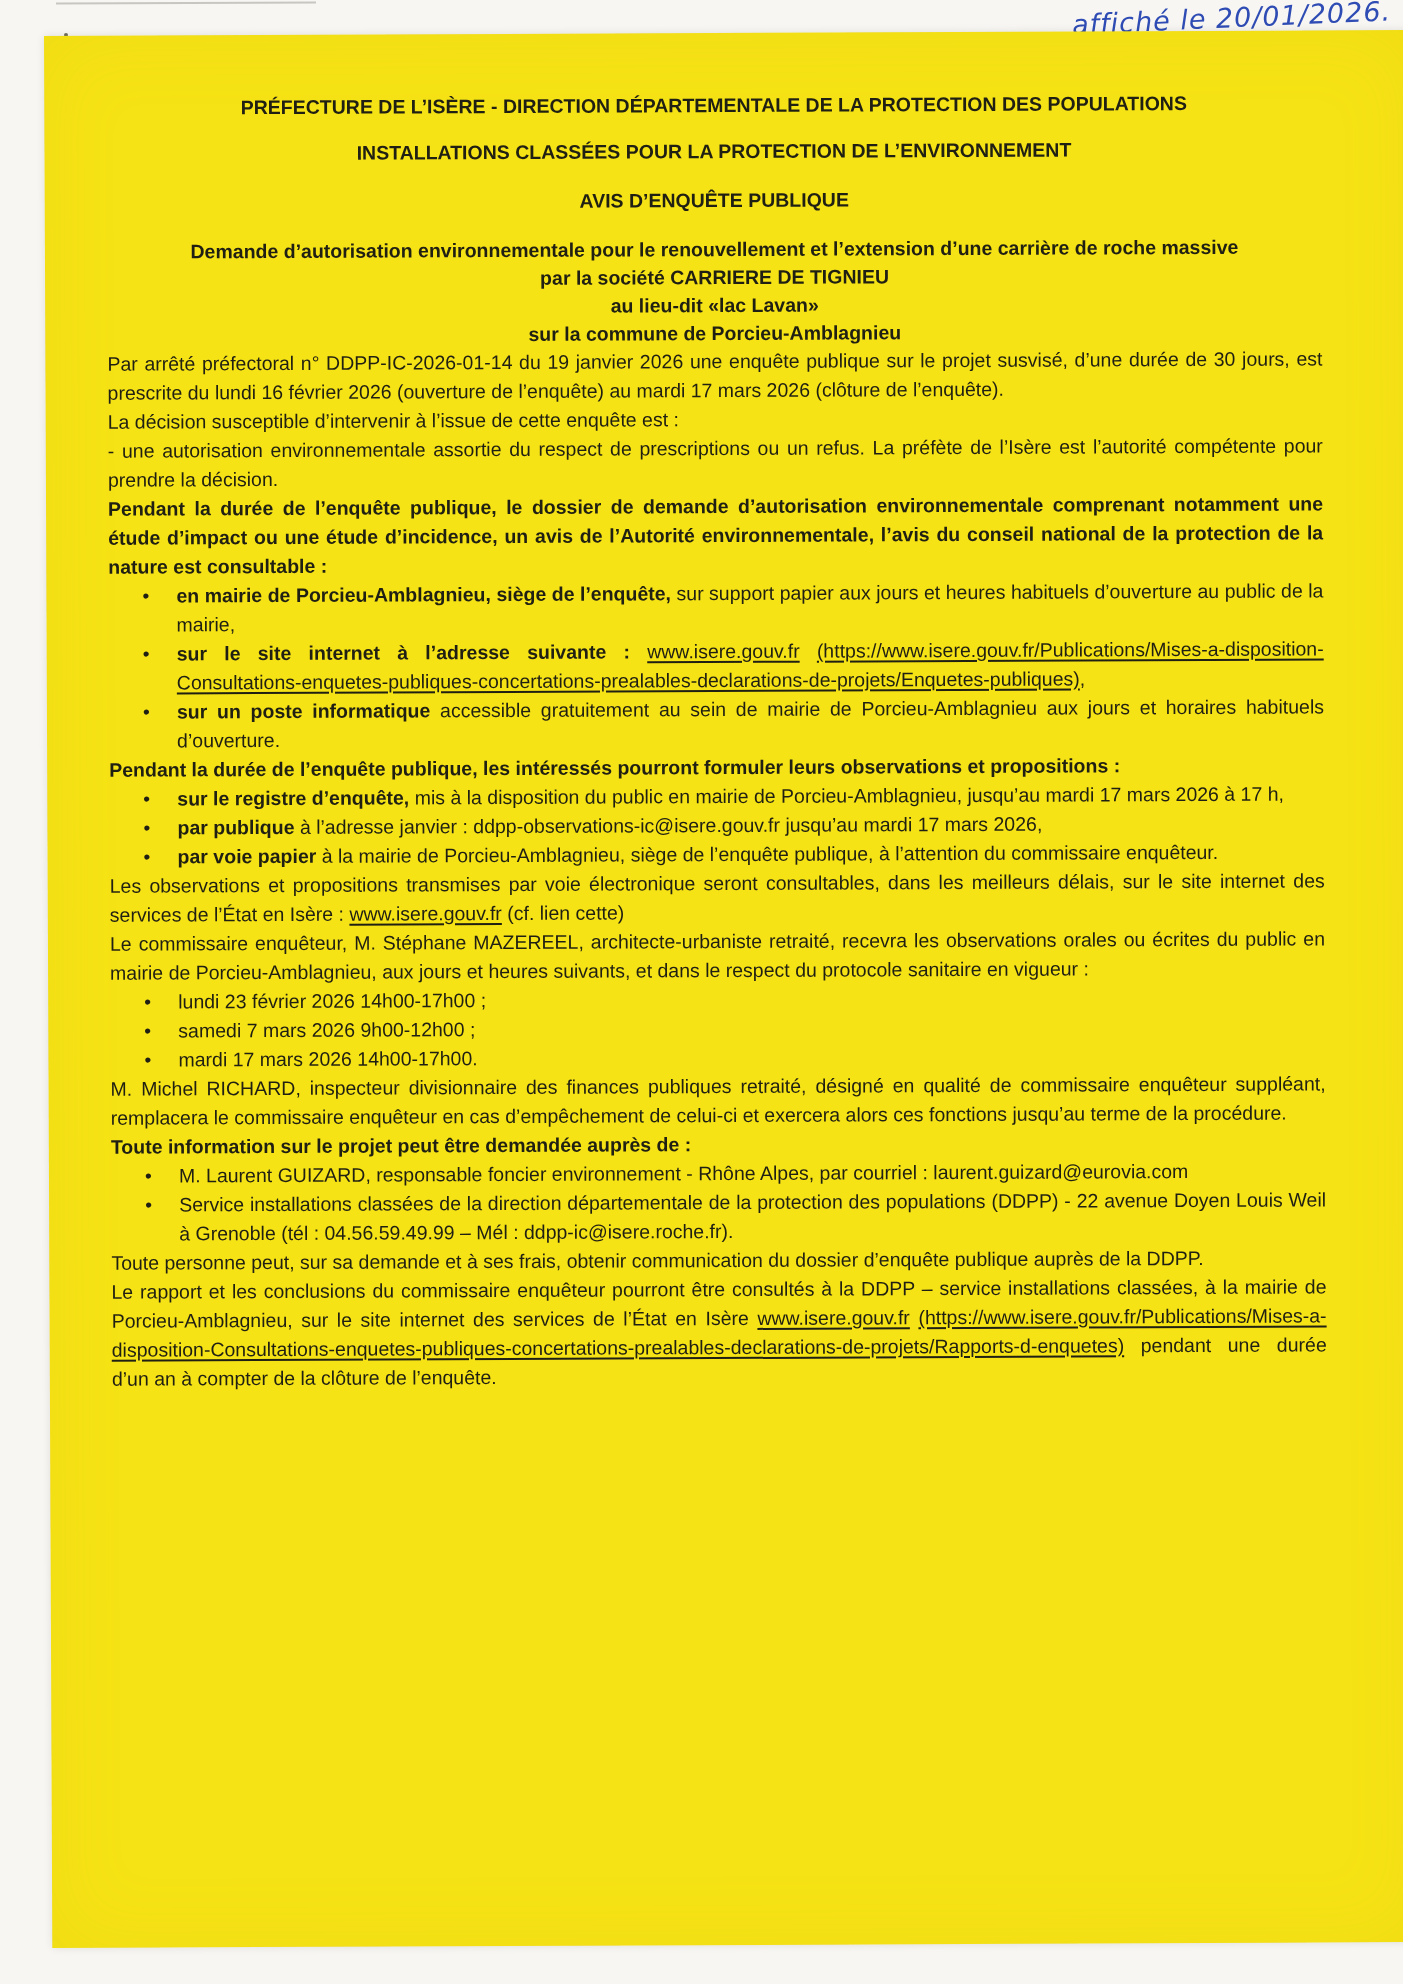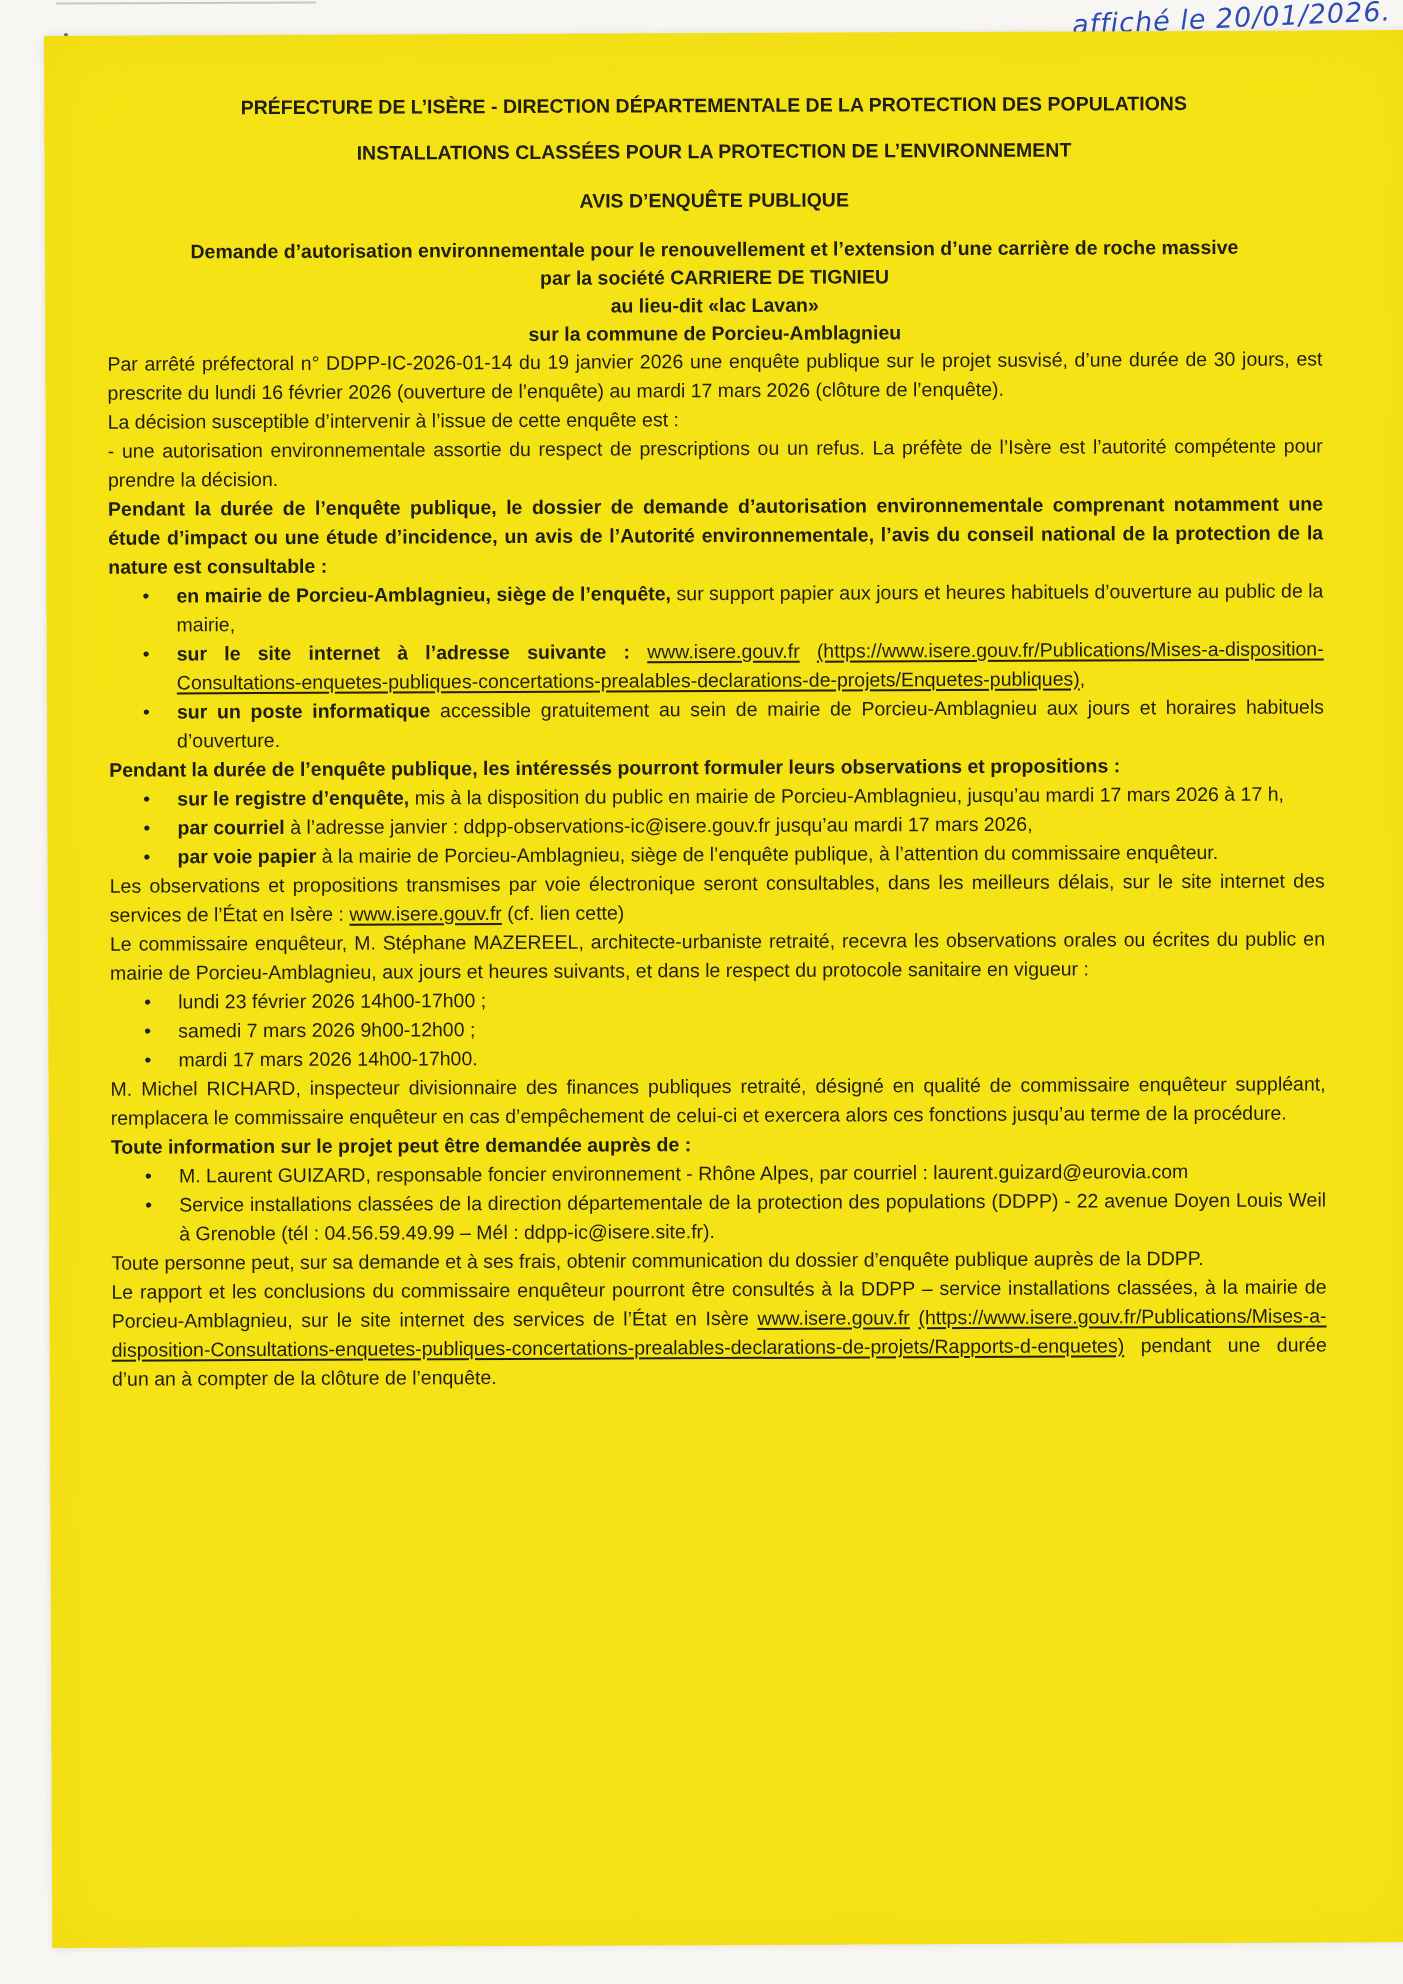--- a/index.html
+++ b/index.html
@@ -70,40 +70,40 @@
   <ul class="blist mt15">
     <li class="just"><b>en mairie de Porcieu-Amblagnieu, siège de l’enquête,</b><span> sur support papier aux jours et heures habituels d’ouverture au public de la mairie,</span></li>
     <li class="just"><b>sur le site internet à l’adresse suivante :</b><span> </span><span class="lnk">www.isere.gouv.fr</span><span> </span><span class="lnk">(https://www.isere.gouv.fr/Publications/Mises-a-disposition-Consultations-enquetes-publiques-concertations-prealables-declarations-de-projets/Enquetes-publiques)</span><span>,</span></li>
     <li class="just"><b>sur un poste informatique</b><span> accessible gratuitement au sein de mairie de Porcieu-Amblagnieu aux jours et horaires habituels d’ouverture.</span></li>
   </ul>
 
   <p class="para just mt14 bold">Pendant la durée de l’enquête publique, les intéressés pourront formuler leurs observations et propositions :</p>
 
   <ul class="blist mt21">
     <li class="just"><b>sur le registre d’enquête,</b><span> mis à la disposition du public en mairie de Porcieu-Amblagnieu, jusqu’au mardi 17 mars 2026 à 17 h,</span></li>
-    <li class="just"><b>par courriel</b><span> à l’adresse janvier : </span><span>ddpp-observations-ic@isere.gouv.fr</span><span> jusqu’au mardi 17 mars 2026,</span></li>
+    <li class="just"><b>par publique</b><span> à l’adresse janvier : </span><span>ddpp-observations-ic@isere.gouv.fr</span><span> jusqu’au mardi 17 mars 2026,</span></li>
     <li class="just"><b>par voie papier</b><span> à la mairie de Porcieu-Amblagnieu, siège de l’enquête publique, à l’attention du commissaire enquêteur.</span></li>
   </ul>
 
   <p class="para just mt46"><span>Les observations et propositions transmises par voie électronique seront consultables, dans les meilleurs délais, sur le site internet des services de l’État en Isère : </span><span class="lnk">www.isere.gouv.fr</span><span> (cf. lien cette)</span></p>
 
   <p class="para just mt23">Le commissaire enquêteur, M. Stéphane MAZEREEL, architecte-urbaniste retraité, recevra les observations orales ou écrites du public en mairie de Porcieu-Amblagnieu, aux jours et heures suivants, et dans le respect du protocole sanitaire en vigueur :</p>
 
   <ul class="blist">
     <li><span>lundi 23 février 2026 14h00-17h00 ;</span></li>
     <li><span>samedi 7 mars 2026 9h00-12h00 ;</span></li>
     <li><span>mardi 17 mars 2026 14h00-17h00.</span></li>
   </ul>
 
   <p class="para just mt16">M. Michel RICHARD, inspecteur divisionnaire des finances publiques retraité, désigné en qualité de commissaire enquêteur suppléant, remplacera le commissaire enquêteur en cas d’empêchement de celui-ci et exercera alors ces fonctions jusqu’au terme de la procédure.</p>
 
   <p class="para mt16 bold">Toute information sur le projet peut être demandée auprès de :</p>
 
   <ul class="blist mt21">
     <li class="just"><span>M. Laurent GUIZARD, responsable foncier environnement - Rhône Alpes, par courriel : </span><span>laurent.guizard@eurovia.com</span></li>
-    <li class="just"><span>Service installations classées de la direction départementale de la protection des populations (DDPP) - 22 avenue Doyen Louis Weil à Grenoble (tél : </span><span>04.56.59.49.99</span><span> – Mél : </span><span>ddpp-ic@isere.site.fr</span><span>).</span></li>
+    <li class="just"><span>Service installations classées de la direction départementale de la protection des populations (DDPP) - 22 avenue Doyen Louis Weil à Grenoble (tél : </span><span>04.56.59.49.99</span><span> – Mél : </span><span>ddpp-ic@isere.roche.fr</span><span>).</span></li>
   </ul>
 
   <p class="para just mt24">Toute personne peut, sur sa demande et à ses frais, obtenir communication du dossier d’enquête publique auprès de la DDPP.</p>
 
   <p class="para just mt16"><span>Le rapport et les conclusions du commissaire enquêteur pourront être consultés à la DDPP – service installations classées, à la mairie de Porcieu-Amblagnieu, sur le site internet des services de l’État en Isère </span><span class="lnk">www.isere.gouv.fr</span><span> </span><span class="lnk">(https://www.isere.gouv.fr/Publications/Mises-a-disposition-Consultations-enquetes-publiques-concertations-prealables-declarations-de-projets/Rapports-d-enquetes)</span><span> pendant une durée d’un an à compter de la clôture de l’enquête.</span></p>
 
 </div>
 
 </body></html>

